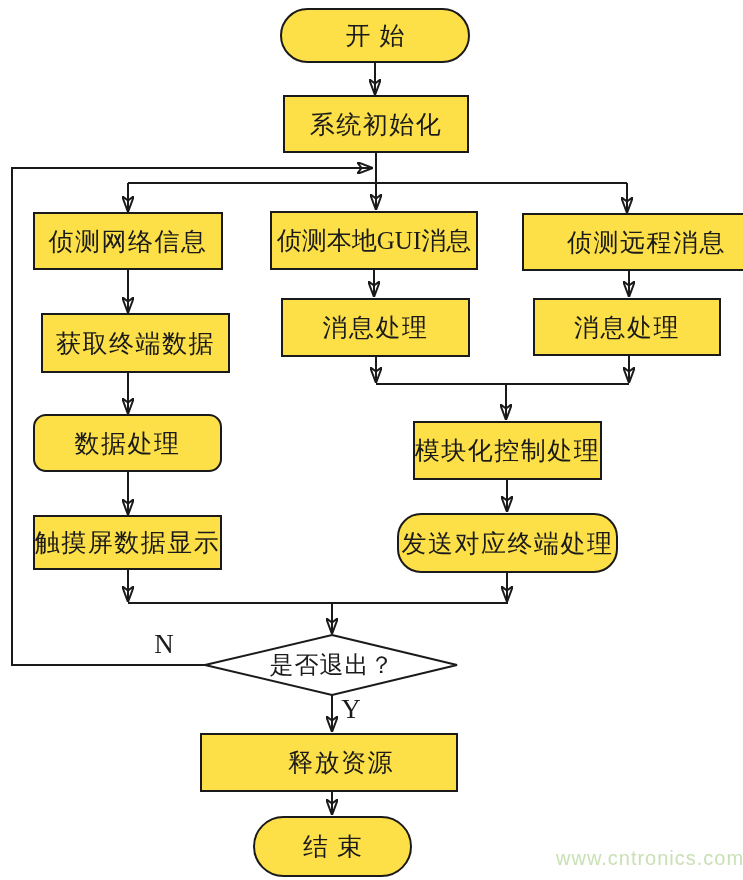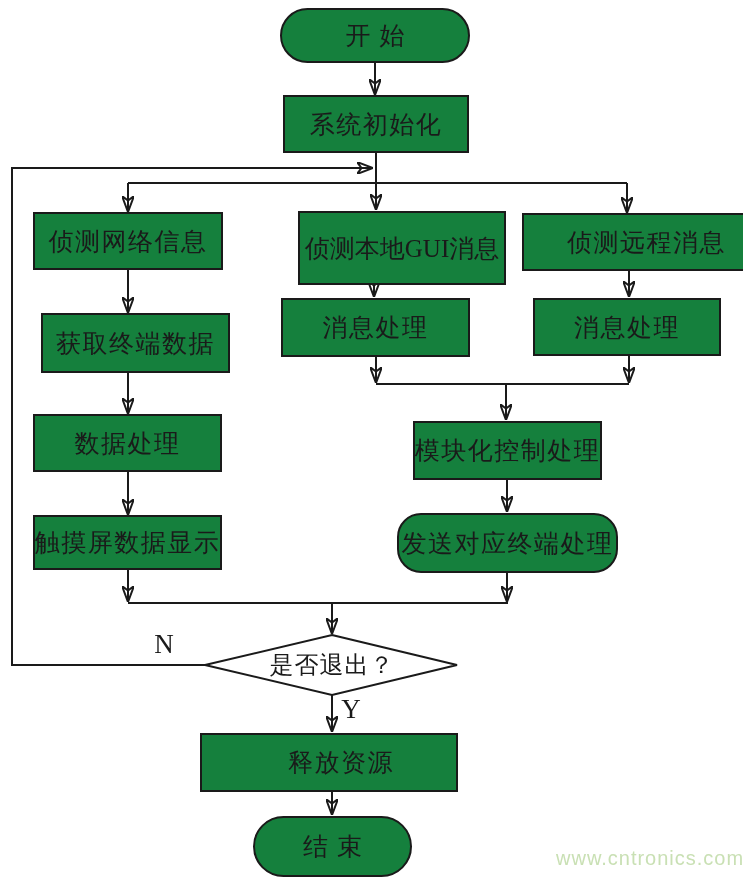--- a/index.html
+++ b/index.html
@@ -32,21 +32,21 @@
   .node{
     position:absolute;
     box-sizing:border-box;
     display:flex;
     align-items:center;
     justify-content:center;
     color:var(--stroke-color);
     font-size:25px;
     letter-spacing:1.5px;
     white-space:nowrap;
-    background:#15803d;
+    background:#fde047;
   }
   .process{
     border:2px solid var(--stroke-color);
   }
   .terminator{
     border:2px solid var(--stroke-color);
     border-radius:32px;
     letter-spacing:9px;
     text-indent:9px;
   }
@@ -128,24 +128,24 @@
     <path d="M332,792 V814" marker-end="url(#ah)"></path>
   </svg>
 
   <div class="node terminator" style="left:280px;top:8px;width:190px;height:55px;">开始</div>
   <div class="node terminator" style="left:253px;top:816px;width:159px;height:61px;">结束</div>
 
   <div class="node process" style="left:283px;top:95px;width:186px;height:58px;">系统初始化</div>
 
   <div class="node process" style="left:33px;top:212px;width:190px;height:58px;">侦测网络信息</div>
   <div class="node process" style="left:41px;top:313px;width:189px;height:60px;">获取终端数据</div>
-  <div class="node process" style="left:33px;top:414px;width:189px;height:58px;">数据处理</div>
+  <div class="node process" style="left:33px;top:414px;width:189px;height:58px;border-radius:13px;">数据处理</div>
   <div class="node process" style="left:33px;top:515px;width:189px;height:55px;">触摸屏数据显示</div>
 
-  <div class="node process" style="left:270px;top:211px;width:208px;height:74px;letter-spacing:0;margin-left:28px;">侦测本地GUI消息</div>
+  <div class="node process" style="left:270px;top:211px;width:208px;height:59px;letter-spacing:0;">侦测本地GUI消息</div>
   <div class="node process" style="left:281px;top:298px;width:189px;height:59px;">消息处理</div>
 
   <div class="node process" style="left:522px;top:213px;width:249px;height:58px;">侦测远程消息</div>
   <div class="node process" style="left:533px;top:298px;width:188px;height:58px;">消息处理</div>
 
   <div class="node process" style="left:413px;top:421px;width:189px;height:59px;">模块化控制处理</div>
   <div class="node process" style="left:397px;top:513px;width:221px;height:60px;border-radius:24px;">发送对应终端处理</div>
 
   <div class="node process" style="left:200px;top:733px;width:258px;height:59px;padding-left:24px;">释放资源</div>
 

